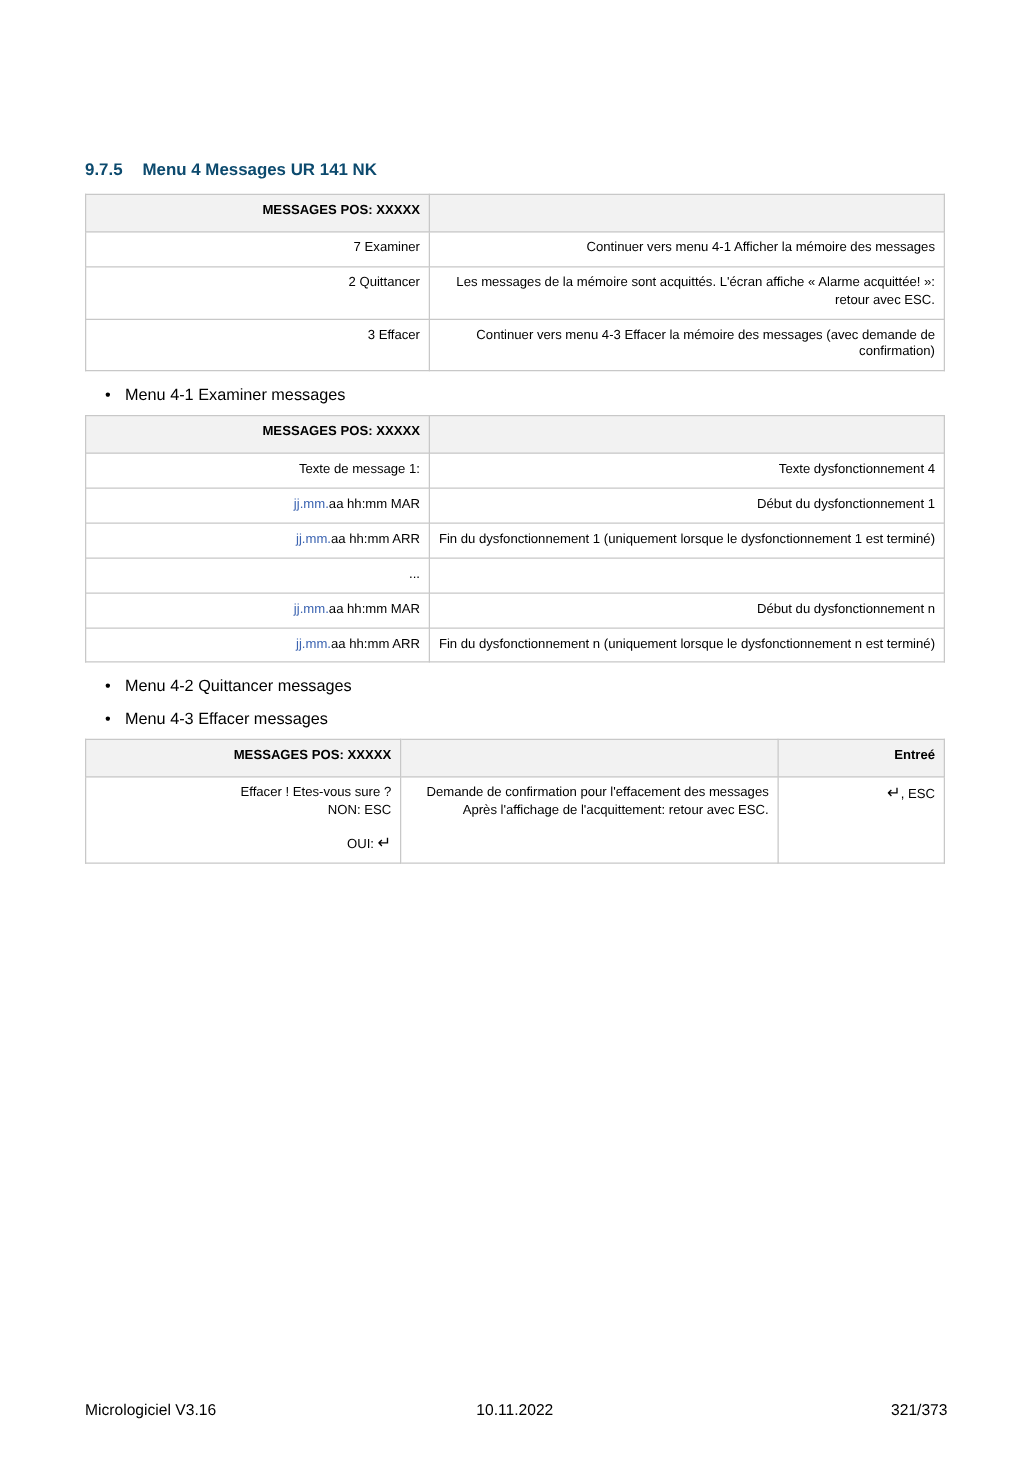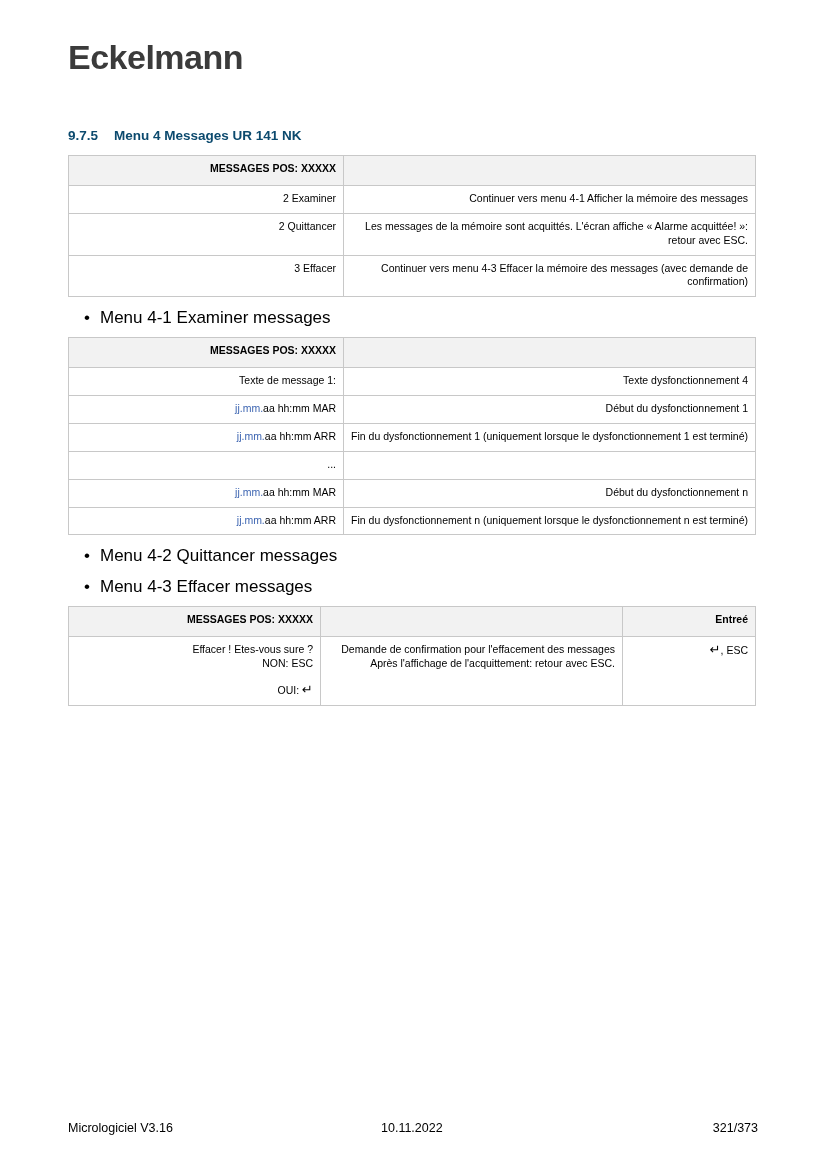--- a/index.html
+++ b/index.html
@@ -64,21 +64,21 @@
     line-height: 1.32;
   }
   table.doc-table thead td, table.doc-table .hdr {
     background: #f2f2f2;
     font-weight: bold;
     font-size: 10.5px;
     height: 16px;
   }
   .bullet-line {
     margin: 11px 0 9px 16px;
-    font-size: 17px;
+    font-size: 13px;
     position: relative;
     padding-left: 16px;
   }
   .bullet-line::before {
     content: "\2022";
     position: absolute;
     left: 0;
     top: 0;
   }
   .plain-line {
@@ -118,40 +118,39 @@
     top: 0;
   }
   .cell-multi div { display: block; }
   .oui-row { margin-top: 12px; }
 </style>
 </head>
 <body>
 
 <div class="page">
 
-  <div class="logo">Eckelmann</div>
 
   <div class="content">
 
     <h2 class="section-title">
       <span class="num">9.7.5</span><span>Menu 4 Messages UR 141 NK</span>
     </h2>
 
     <table class="doc-table">
       <colgroup>
           <col style="width:275px">
           <col style="width:412px">
         </colgroup>
       <tbody>
         <tr>
           <td class="hdr">MESSAGES POS: XXXXX</td>
           <td class="hdr"></td>
         </tr>
         <tr>
-          <td>2 Examiner</td>
+          <td>7 Examiner</td>
           <td>Continuer vers menu 4-1 Afficher la mémoire des messages</td>
         </tr>
         <tr>
           <td>2 Quittancer</td>
           <td>Les messages de la mémoire sont acquittés. L'écran affiche « Alarme acquittée! »: retour avec ESC.</td>
         </tr>
         <tr>
           <td>3 Effacer</td>
           <td>Continuer vers menu 4-3 Effacer la mémoire des messages (avec demande de confirmation)</td>
         </tr>

